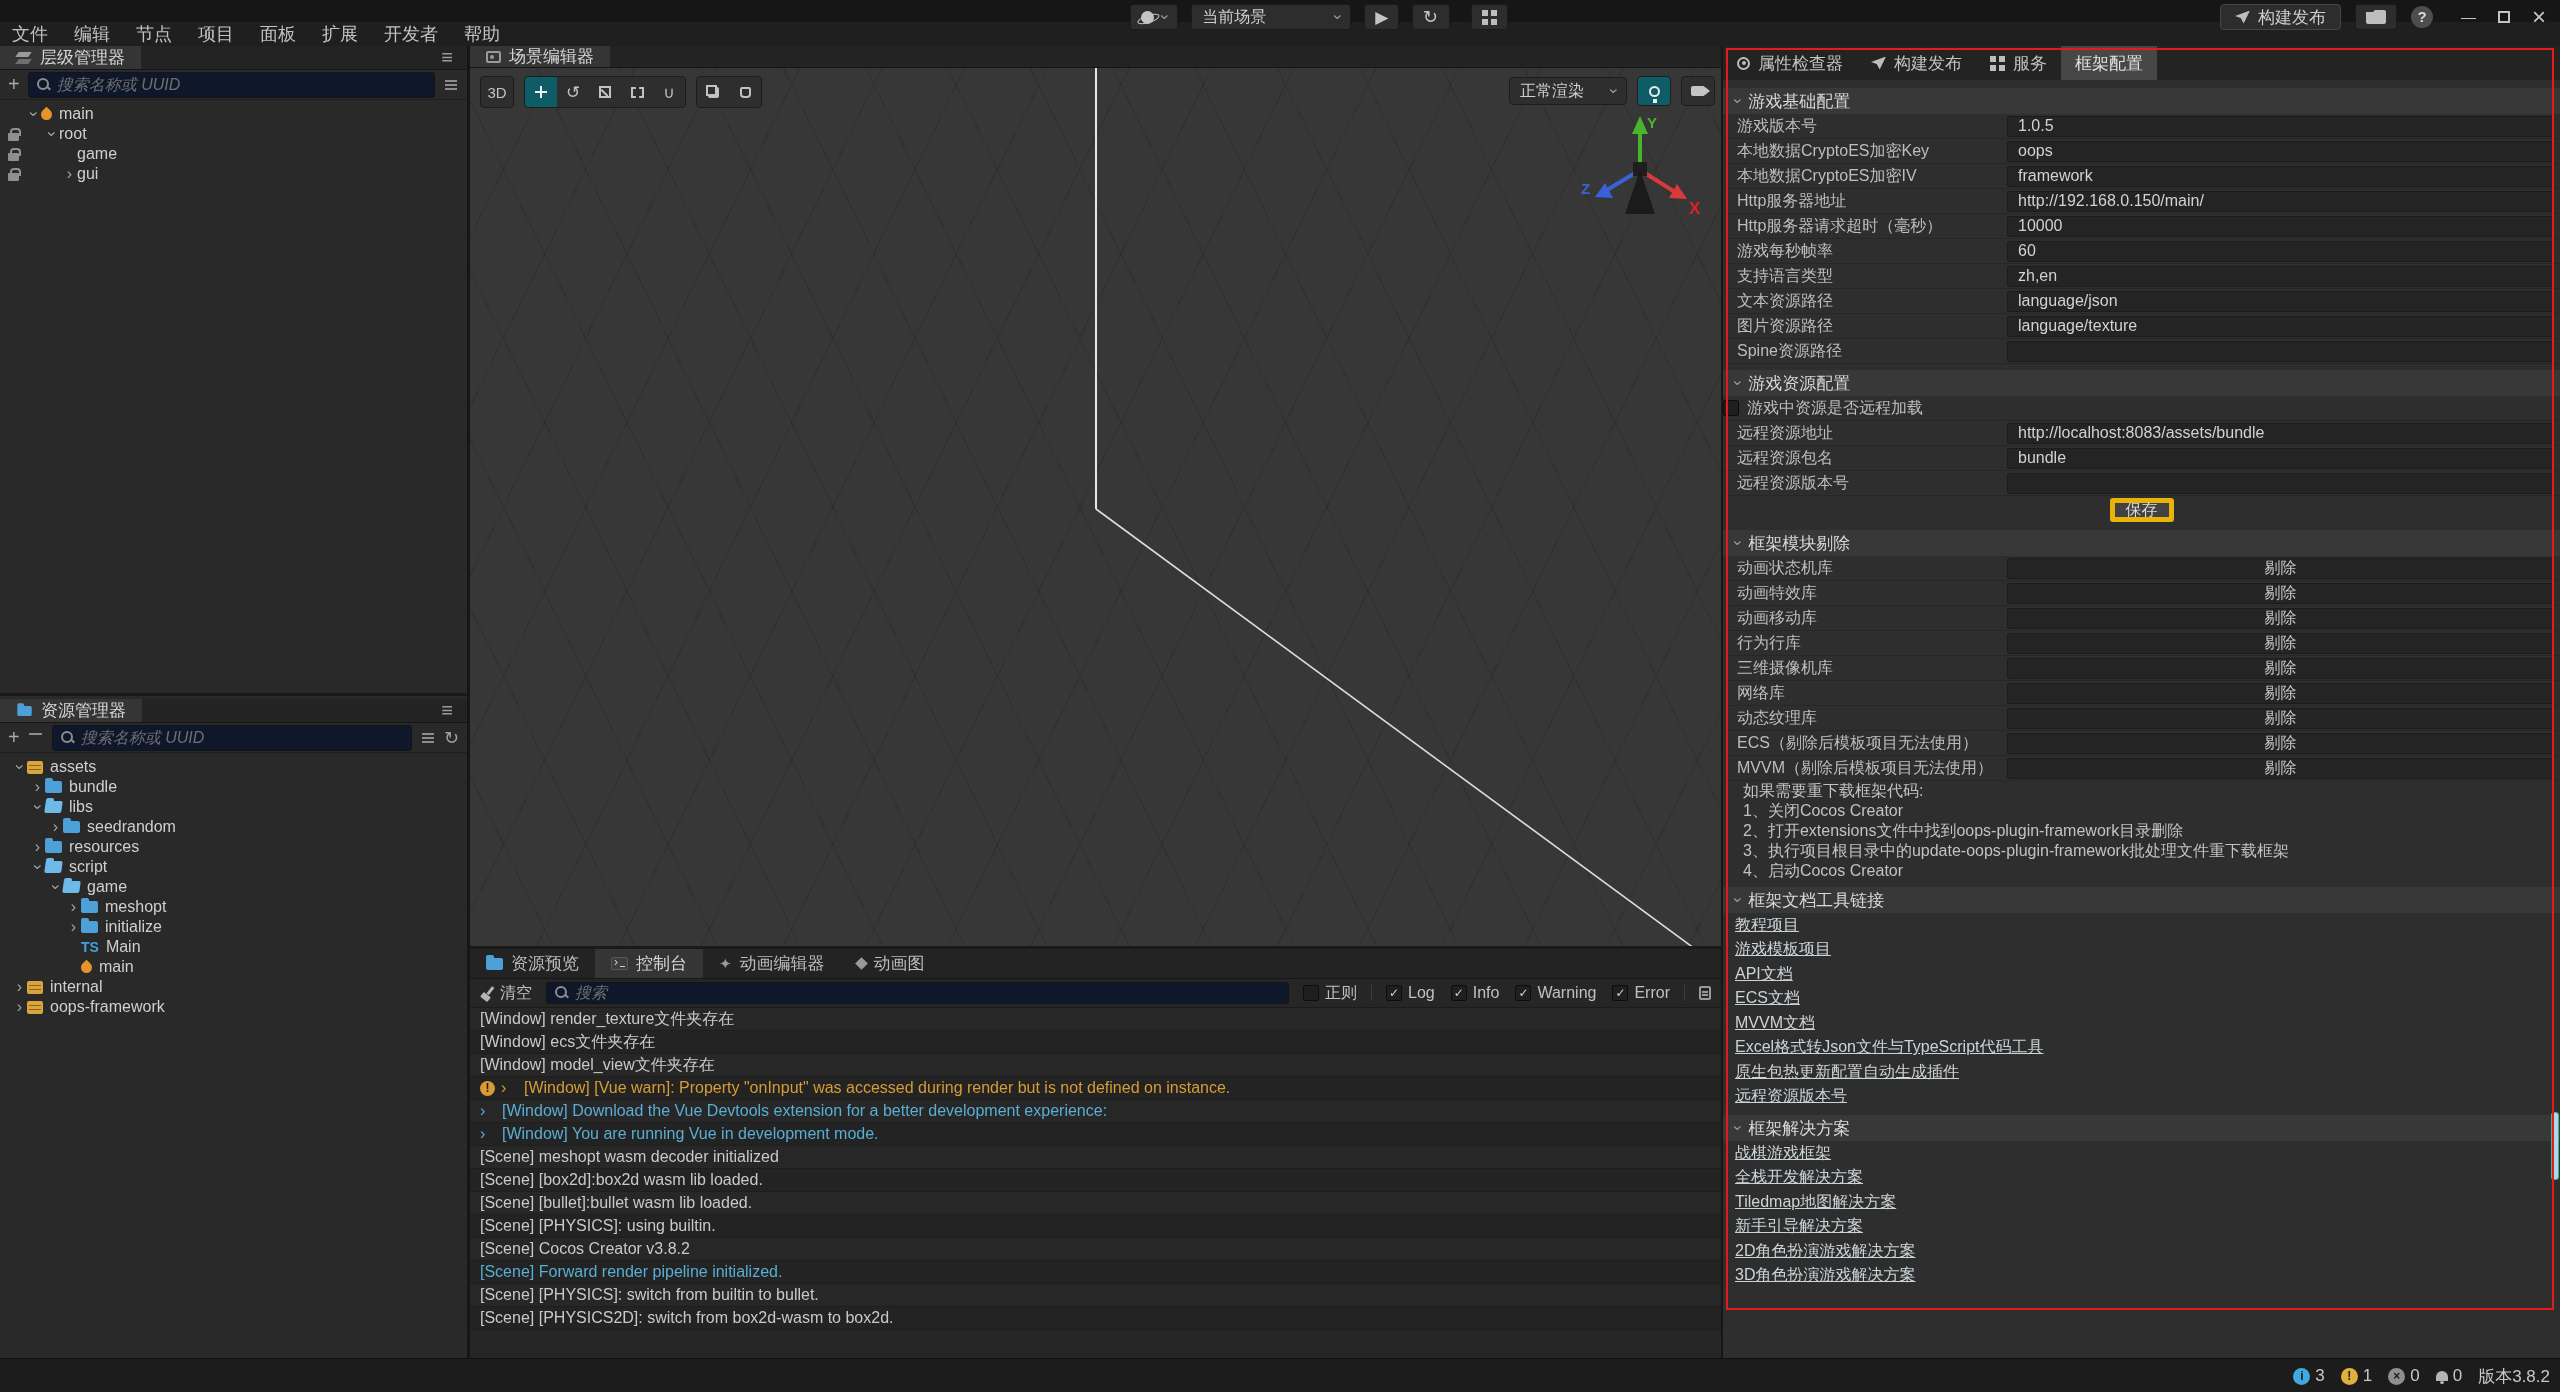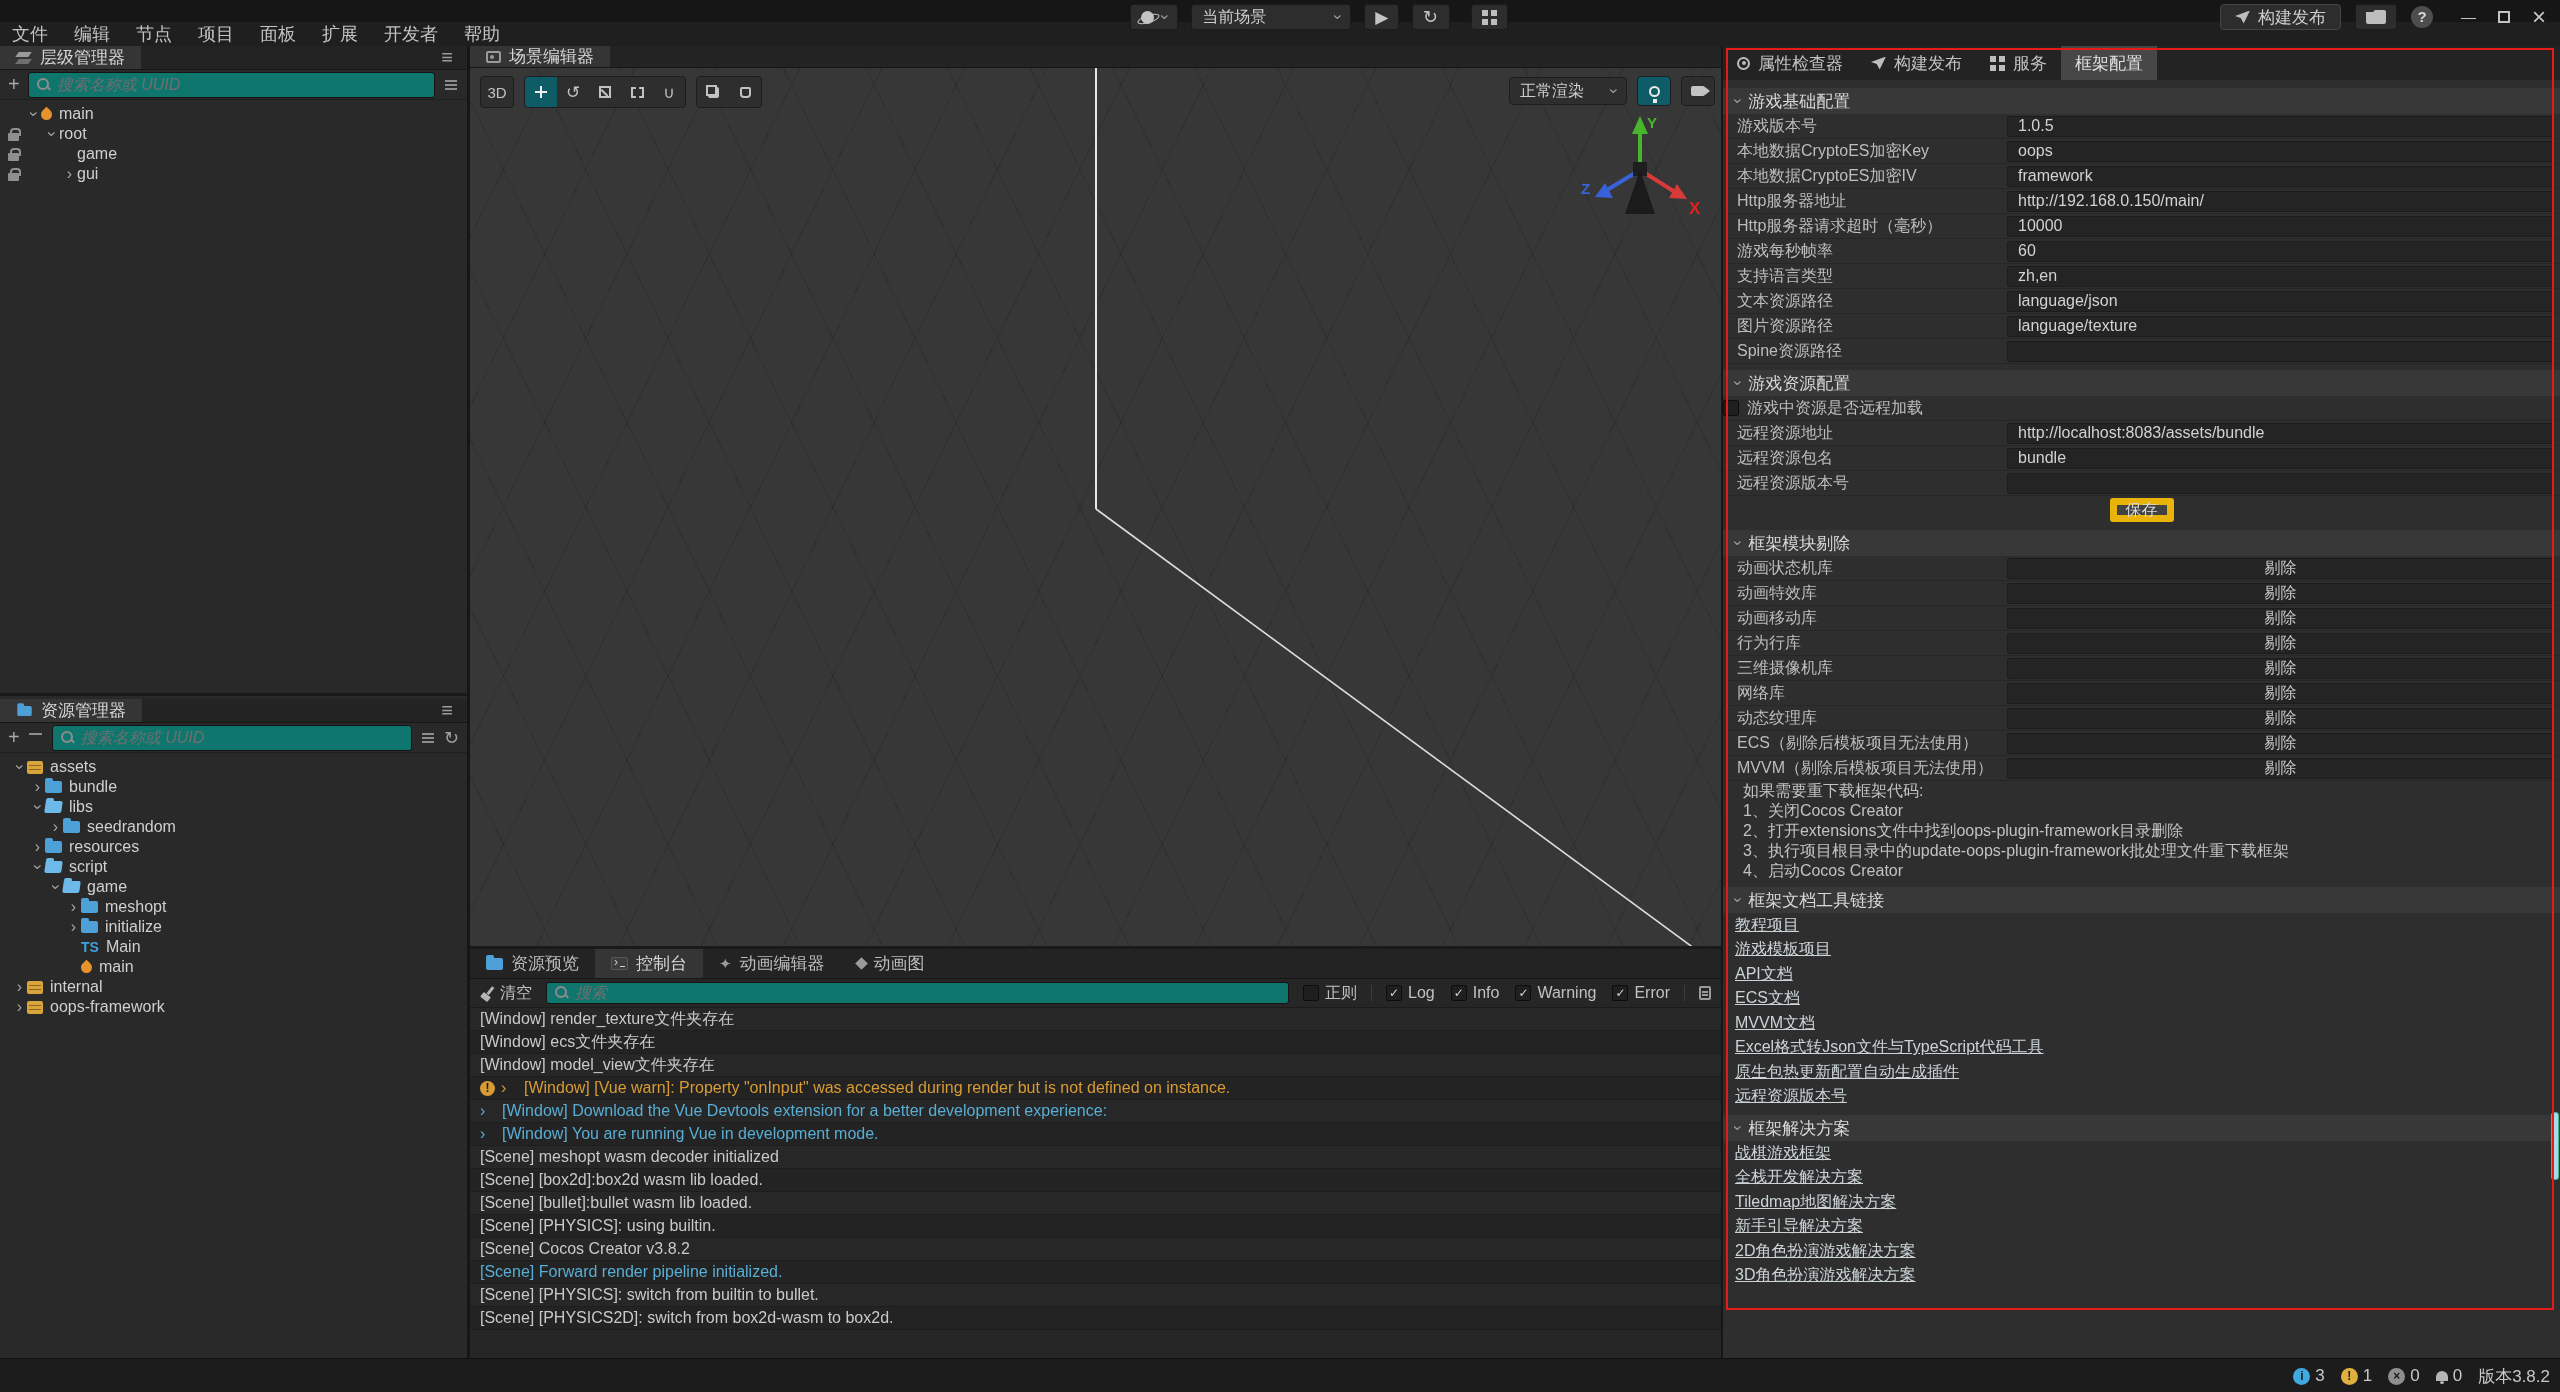--- a/index.html
+++ b/index.html
@@ -7,21 +7,21 @@
     font-family:"Liberation Sans","DejaVu Sans",sans-serif; color:#c8c8c8; }
   .app { position:relative; width:2560px; height:1392px; background:#161616; }
 
   
   .i { display:inline-block; position:relative; vertical-align:middle; }
   .panel-tabbar { background:#232323; border-bottom:1px solid #161616; display:flex; align-items:stretch; }
   .ptab { display:flex; align-items:center; gap:8px; padding:0 16px; font-size:17px; color:#bdbdbd; background:#232323; }
   .ptab.active { background:#353535; color:#d6d6d6; }
   .hamb { margin-left:auto; padding:0 14px; display:flex; align-items:center; color:#9a9a9a; font-size:20px; }
   .searchrow { display:flex; align-items:center; gap:8px; padding:0 8px; }
-  .searchbox { flex:1; display:flex; align-items:center; gap:6px; background:#0f766e; border:1px solid #141414; border-radius:3px; height:26px; padding:0 8px; }
+  .searchbox { flex:1; display:flex; align-items:center; gap:6px; background:#0f172a; border:1px solid #141414; border-radius:3px; height:26px; padding:0 8px; }
   .searchbox input { flex:1; background:transparent; border:none; outline:none; color:#cfcfcf; font-size:16px; font-style:italic; font-family:inherit; }
   .searchbox input::placeholder { color:#6f6f6f; font-style:italic; }
 
   
   .i-mag { width:14px; height:14px; }
   .i-mag::before { content:""; position:absolute; left:0; top:0; width:8px; height:8px; border:2px solid #8d8d8d; border-radius:50%; }
   .i-mag::after { content:""; position:absolute; left:9px; top:9px; width:5px; height:2px; background:#8d8d8d; transform:rotate(45deg); }
   .i-plus::before { content:"+"; font-size:20px; color:#a8a8a8; }
   .i-hamb::before { content:"≡"; font-size:20px; color:#9a9a9a; }
   .i-filter { width:16px; height:12px; }
@@ -171,21 +171,21 @@
   .itab { display:flex; align-items:center; gap:8px; padding:0 14px; font-size:17px; color:#c3c3c3; }
   .tab-active { background:#474747; color:#e0e0e0; }
   #insp-body { position:relative; height:1278px; overflow:hidden; padding-top:2px; }
   .rp-header { height:26px; margin-top:6px; background:#383838; display:flex; align-items:center; gap:8px; padding:0 12px; font-size:17px; color:#d8d8d8; }
   .rp-row { height:25px; display:flex; align-items:center; border-bottom:1px solid #272727; }
   .rp-label { width:284px; padding-left:14px; font-size:16px; color:#bdbdbd; white-space:nowrap; overflow:hidden; }
   .rp-field { flex:1; margin-right:6px; height:21px; background:#242424; border:1px solid #1c1c1c; border-radius:2px; display:flex; align-items:center; padding:0 10px; font-size:16px; color:#d2d2d2; white-space:nowrap; }
   .rp-btnfield { flex:1; margin-right:6px; height:21px; background:#242424; border:1px solid #1c1c1c; border-radius:2px; display:flex; align-items:center; justify-content:center; font-size:16px; color:#c8c8c8; }
   .rp-checkrow { height:25px; display:flex; align-items:center; gap:8px; padding-left:0; font-size:16px; color:#bdbdbd; border-bottom:1px solid #272727; }
   .save-row { height:28px; display:flex; align-items:center; justify-content:center; }
-  .save-btn { min-width:64px; height:24px; background:#424242; border:7px solid #eab308; border-radius:3px; color:#dadada; font-size:16px; display:flex; align-items:center; justify-content:center; }
+  .save-btn { min-width:64px; height:24px; background:#424242; border:5px solid #eab308; border-radius:3px; color:#dadada; font-size:16px; display:flex; align-items:center; justify-content:center; }
   .note-line { height:20px; display:flex; align-items:center; padding-left:20px; font-size:16px; color:#c2c2c2; white-space:nowrap; }
   .link-row { height:24.5px; display:flex; align-items:center; padding-left:12px; }
   .link { font-size:16px; color:#ccd4d8; text-decoration:underline; white-space:nowrap; }
   #red-frame { position:absolute; left:3px; top:2px; width:828px; height:1262px; border:2px solid #e31b1b; pointer-events:none; z-index:9; }
   #rp-scrollthumb { position:absolute; right:1px; top:1066px; width:8px; height:68px; background:#a9d9ea; border:1px solid #49b08c; border-radius:3px; z-index:8; }
 
   
   #statusbar { position:absolute; left:0; top:1358px; width:2560px; height:34px; background:#1c1c1c; border-top:1px solid #101010; }
   #status-right { position:absolute; right:10px; top:0; height:34px; display:flex; align-items:center; gap:16px; font-size:17px; color:#c8c8c8; }
   .st-circ { width:17px; height:17px; border-radius:50%; display:inline-flex; align-items:center; justify-content:center; font-size:12px; font-weight:bold; color:#1a1a1a; }

